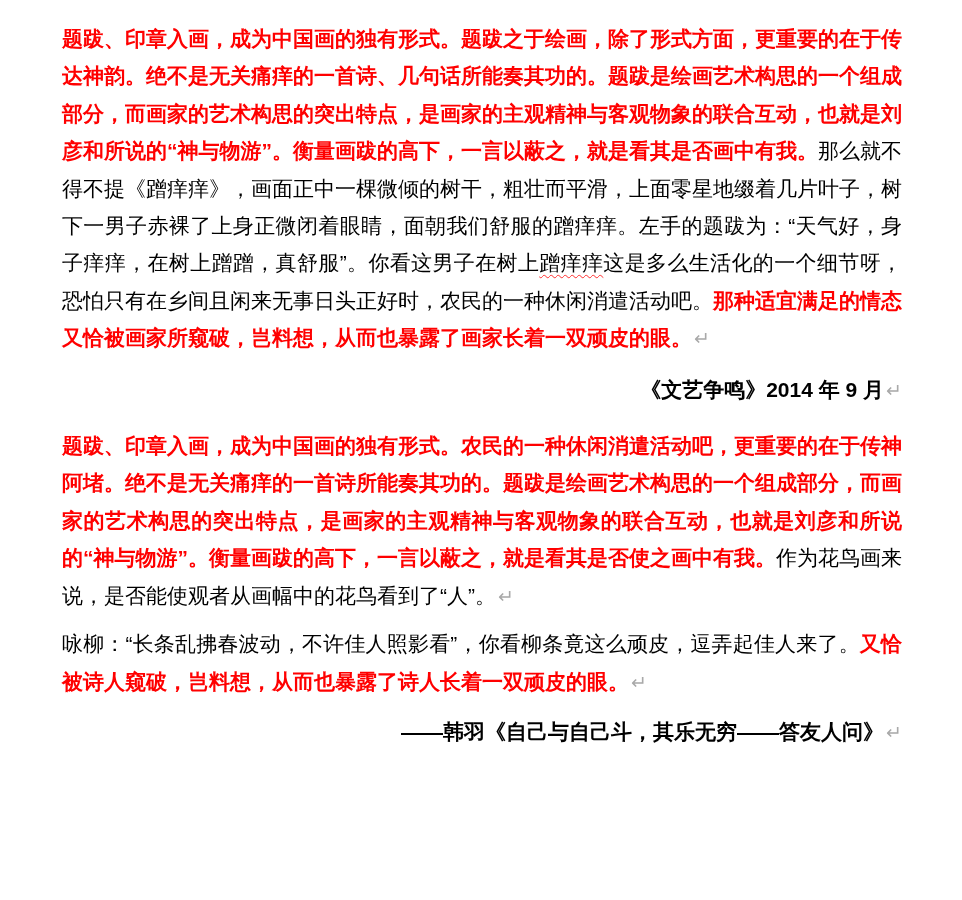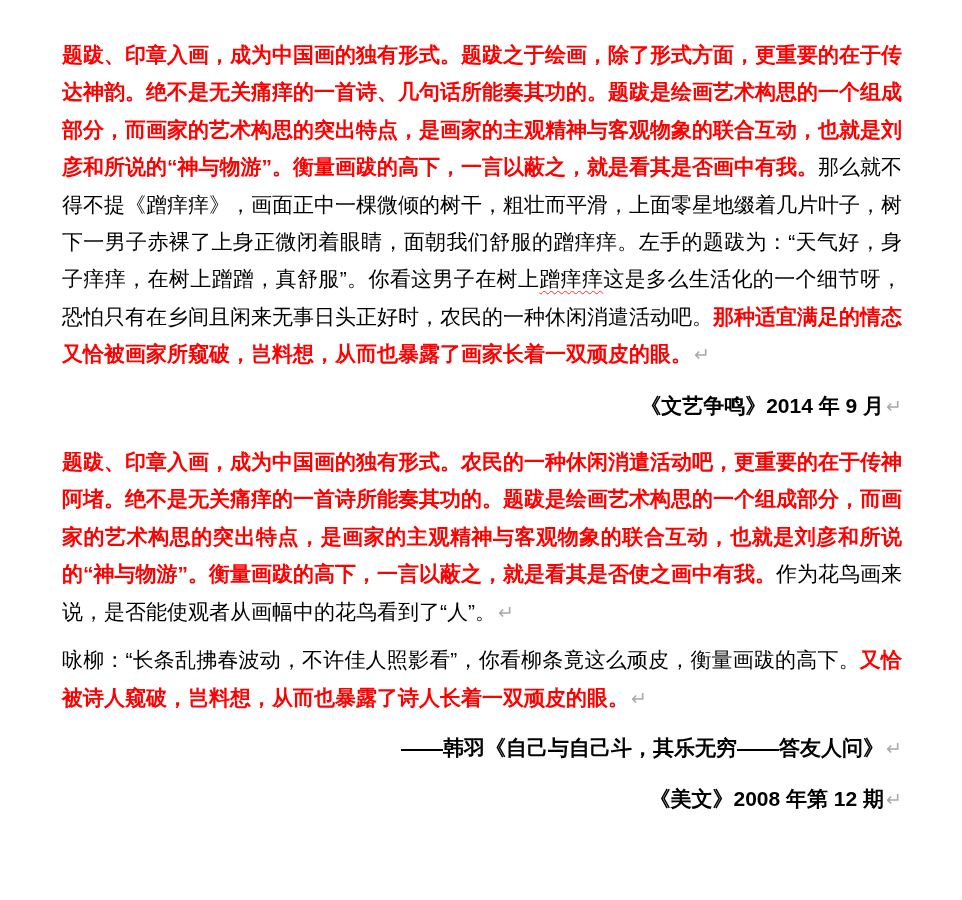--- a/index.html
+++ b/index.html
@@ -10,21 +10,21 @@
     position: relative;
     width: 962px;
     height: 900px;
     background: #ffffff;
     overflow: hidden;
     font-family: "Liberation Sans", sans-serif;
   }
   .doc {
     position: absolute;
     left: 62px;
-    top: 36px;
+    top: 20px;
     width: 840px;
     font-size: 21px;
     line-height: 37.4px;
     color: #000000;
   }
   .para {
     margin: 0;
     text-align: justify;
     text-justify: inter-ideograph;
   }
@@ -67,19 +67,18 @@
 
 <div class="doc">
 
   <p class="para para1"><span class="red">题跋、印章入画，成为中国画的独有形式。题跋之于绘画，除了形式方面，更重要的在于传达神韵。绝不是无关痛痒的一首诗、几句话所能奏其功的。题跋是绘画艺术构思的一个组成部分，而画家的艺术构思的突出特点，是画家的主观精神与客观物象的联合互动，也就是刘彦和所说的“神与物游”。衡量画跋的高下，一言以蔽之，就是看其是否画中有我。</span><span class="black">那么就不得不提《蹭痒痒》，画面正中一棵微倾的树干，粗壮而平滑，上面零星地缀着几片叶子，树下一男子赤裸了上身正微闭着眼睛，面朝我们舒服的蹭痒痒。左手的题跋为：“天气好，身子痒痒，在树上蹭蹭，真舒服”。你看这男子在树上</span><span class="black typo">蹭痒痒</span><span class="black">这是多么生活化的一个细节呀，恐怕只有在乡间且闲来无事日头正好时，农民的一种休闲消遣活动吧。</span><span class="red">那种适宜满足的情态又恰被画家所窥破，岂料想，从而也暴露了画家长着一双顽皮的眼。</span><span class="pilcrow">↵</span></p>
 
 
   <p class="cite cite1b"><span>《文艺争鸣》2014 年 9 月</span><span class="pilcrow">↵</span></p>
 
   <p class="para para2"><span class="red">题跋、印章入画，成为中国画的独有形式。农民的一种休闲消遣活动吧，更重要的在于传神阿堵。绝不是无关痛痒的一首诗所能奏其功的。题跋是绘画艺术构思的一个组成部分，而画家的艺术构思的突出特点，是画家的主观精神与客观物象的联合互动，也就是刘彦和所说的“神与物游”。衡量画跋的高下，一言以蔽之，就是看其是否使之画中有我。</span><span class="black">作为花鸟画来说，是否能使观者从画幅中的花鸟看到了“人”。</span><span class="pilcrow">↵</span></p>
 
-  <p class="para para3"><span class="black">咏柳：“长条乱拂春波动，不许佳人照影看”，你看柳条竟这么顽皮，衡量画跋的高下。</span><span class="red">又恰被诗人窥破，岂料想，从而也暴露了诗人长着一双顽皮的眼。</span><span class="pilcrow">↵</span></p>
+  <p class="para para3"><span class="black">咏柳：“长条乱拂春波动，不许佳人照影看”，你看柳条竟这么顽皮，逗弄起佳人来了。</span><span class="red">又恰被诗人窥破，岂料想，从而也暴露了诗人长着一双顽皮的眼。</span><span class="pilcrow">↵</span></p>
 
   <p class="cite cite2a"><span>——韩羽《自己与自己斗，其乐无穷——答友人问》</span><span class="pilcrow">↵</span></p>
 
-  <p class="cite cite2b"><span>《美文》2008 年第 12 期</span><span class="pilcrow">↵</span></p>
 
 </div>
 
 </body></html>

